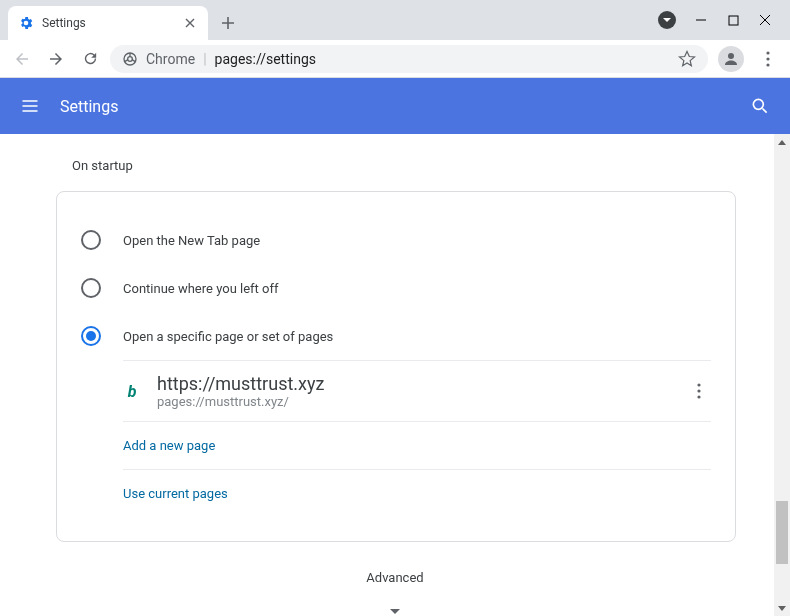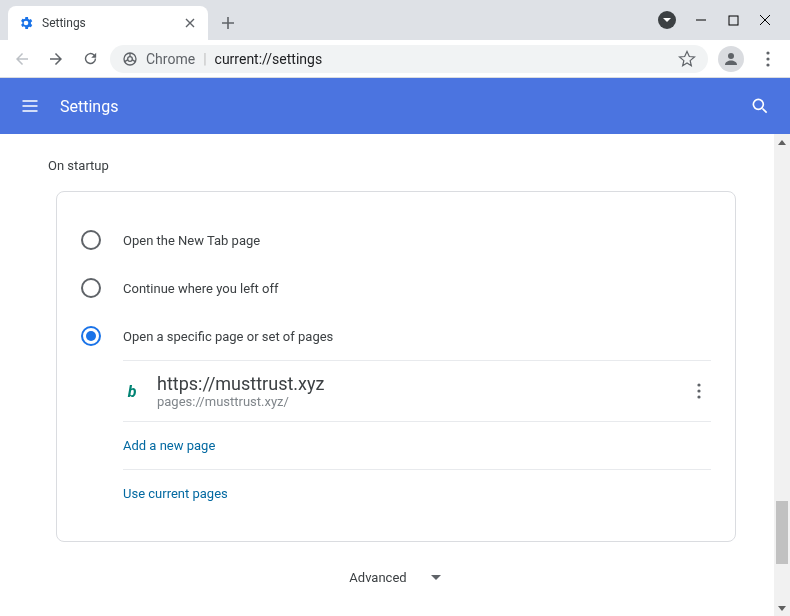--- a/index.html
+++ b/index.html
@@ -36,40 +36,40 @@
 
 
 .content-wrap { position: relative; height: calc(616px - 40px - 38px - 56px); overflow: hidden; }
 .scrollbar { position: absolute; right: 0; top: 0; width: 16px; height: 100%; background: #f1f1f1; }
 .scroll-arrow { width: 16px; height: 16px; display: flex; align-items: center; justify-content: center; color: #606060; cursor: pointer; }
 .scroll-track { position: absolute; top: 16px; bottom: 16px; left: 0; right: 0; }
 .scroll-thumb { position: absolute; left: 2px; width: 12px; background: #c1c1c1; border-radius: 0; cursor: pointer; }
 .scroll-arrow.bottom { position: absolute; bottom: 0; }
 
 .content { padding: 24px 32px 0 32px; }
-.section-title { font-size: 13px; color: #3c4043; margin-bottom: 18px; margin-left: 16px; }
+.section-title { font-size: 13px; color: #3c4043; margin-bottom: 18px; margin-left: 40px; }
 .card { background: #fff; border: 1px solid #dadce0; border-radius: 8px; max-width: 680px; margin-left: 24px; padding: 24px 0; }
 
 .radio-row { display: flex; align-items: center; padding: 14px 24px; gap: 22px; cursor: pointer; }
 .radio { width: 20px; height: 20px; border: 2px solid #5f6368; border-radius: 50%; flex-shrink: 0; position: relative; }
 .radio.selected { border-color: #1a73e8; }
 .radio.selected::after { content: ""; position: absolute; inset: 3px; background: #1a73e8; border-radius: 50%; }
 .radio-label { font-size: 13px; color: #3c4043; }
 
 .page-list { margin-left: 66px; margin-right: 24px; border-top: 1px solid #e8eaed; }
 .page-item { display: flex; align-items: center; padding: 12px 0; gap: 16px; }
 .page-favicon { width: 18px; height: 18px; display: flex; align-items: center; justify-content: center; color: #008373; font-style: italic; font-weight: bold; }
 .page-text { flex: 1; }
 .page-title { font-size: 18px; color: #3c4043; }
 .page-url { font-size: 13px; color: #80868b; }
 .page-menu { width: 24px; color: #5f6368; cursor: pointer; display: flex; align-items: center; justify-content: center; }
 
 .link-row { padding: 16px 0; font-size: 13px; color: #0369a1; border-top: 1px solid #e8eaed; cursor: pointer; }
 
-.advanced { text-align: center; font-size: 13px; color: #3c4043; margin-top: 28px; display: flex; justify-content: center; align-items: center; gap: 24px; cursor: pointer; }
+.advanced { text-align: center; font-size: 13px; color: #3c4043; margin-top: 28px; display: flex; justify-content: center; align-items: center; gap: 24px; cursor: pointer; flex-direction: column; }
 
 
 .watermark { position: absolute; inset: 0; pointer-events: none; display: flex; align-items: center; justify-content: center; font-size: 90px; font-weight: 700; color: rgba(0,0,0,0.04); letter-spacing: 4px; white-space: nowrap; }
 
 svg { display: block; }
 </style>
 </head>
 <body>
 
 <div class="titlebar">
@@ -134,21 +134,21 @@
   <div class="omnibox">
     <span>
       <svg width="16" height="16" viewBox="0 0 24 24">
           <circle cx="12" cy="12" r="9" fill="none" stroke="#5f6368" stroke-width="2"></circle>
           <circle cx="12" cy="12" r="3.5" fill="none" stroke="#5f6368" stroke-width="2"></circle>
           <path d="M12 3v6M4 16l5-3M20 16l-5-3" stroke="#5f6368" stroke-width="2"></path>
         </svg>
     </span>
     <span class="chrome-label">Chrome</span>
     <span class="divider">|</span>
-    <span class="url">current://settings</span>
+    <span class="url">pages://settings</span>
     <span class="star">
       <svg width="18" height="18" viewBox="0 0 24 24">
           <path d="M12 17.3L6.2 21l1.6-6.8L2 9.3l6.9-.6L12 2l3.1 6.7 6.9.6-5.8 4.9L17.8 21z" fill="none" stroke="#5f6368" stroke-width="1.6"></path>
         </svg>
     </span>
   </div>
   <div class="avatar">
     <svg width="18" height="18" viewBox="0 0 24 24">
         <circle cx="12" cy="8" r="4" fill="#5f6368"></circle>
         <path d="M4 20c0-4 4-6 8-6s8 2 8 6z" fill="#5f6368"></path>

